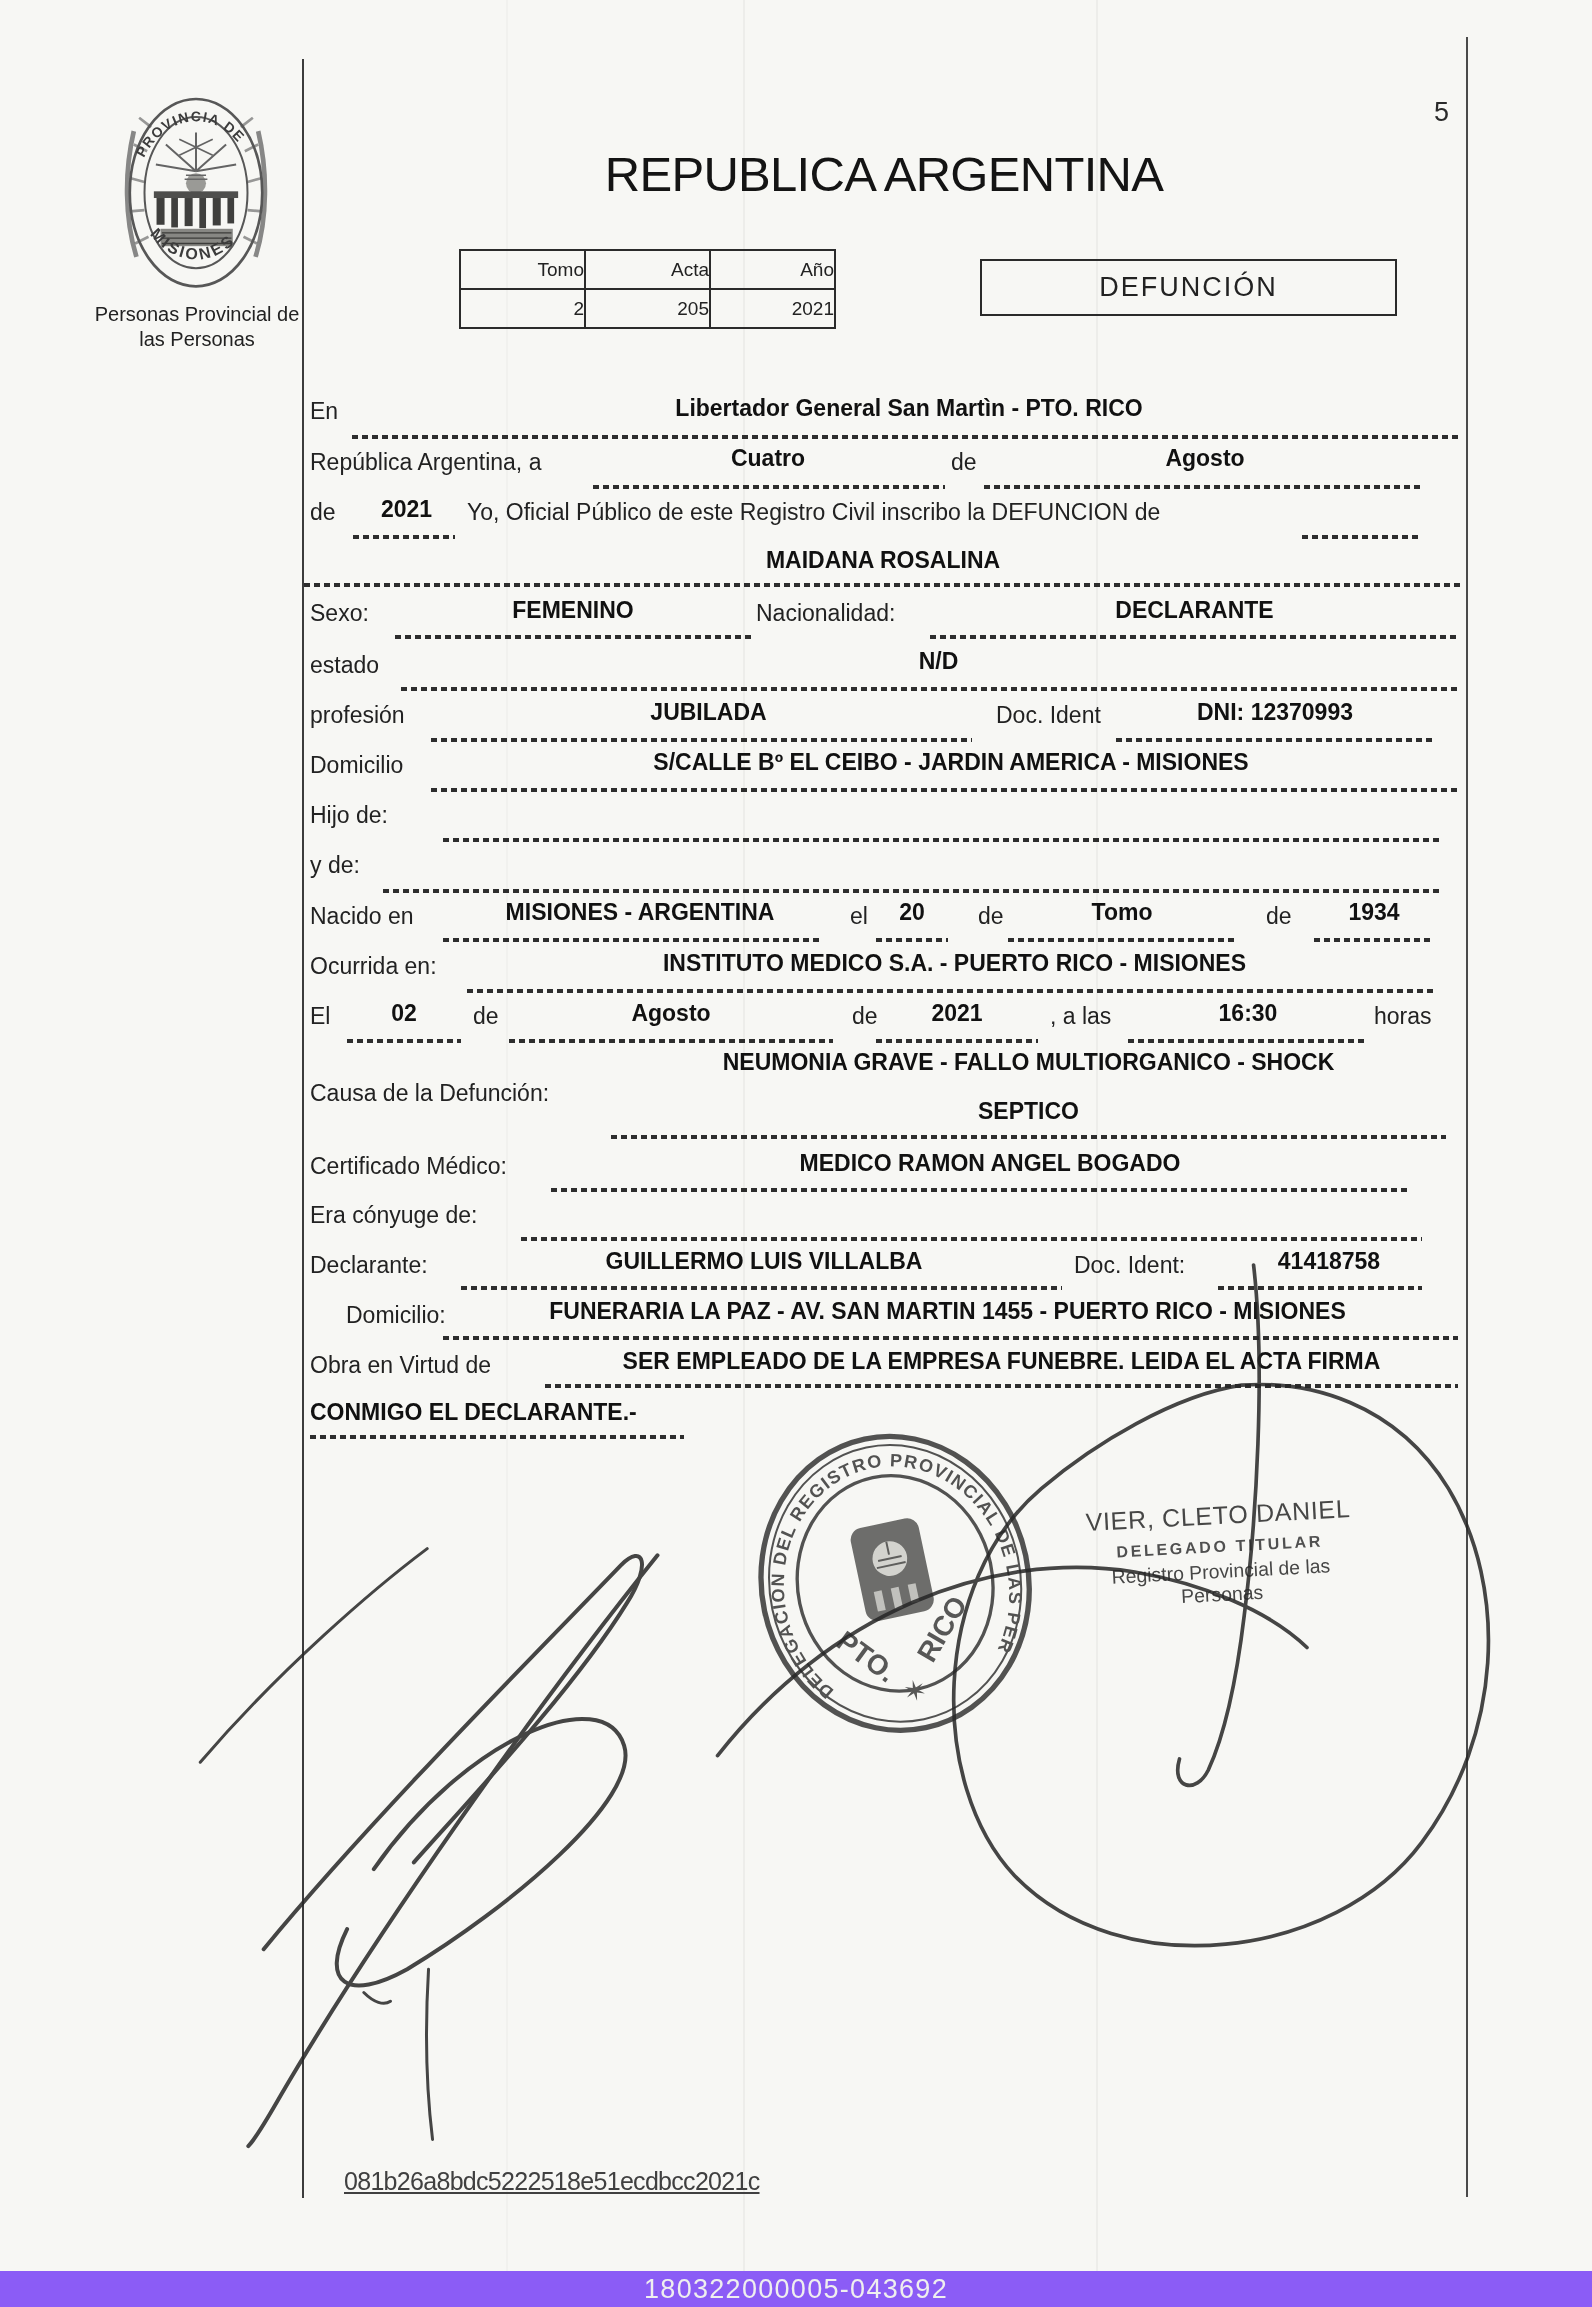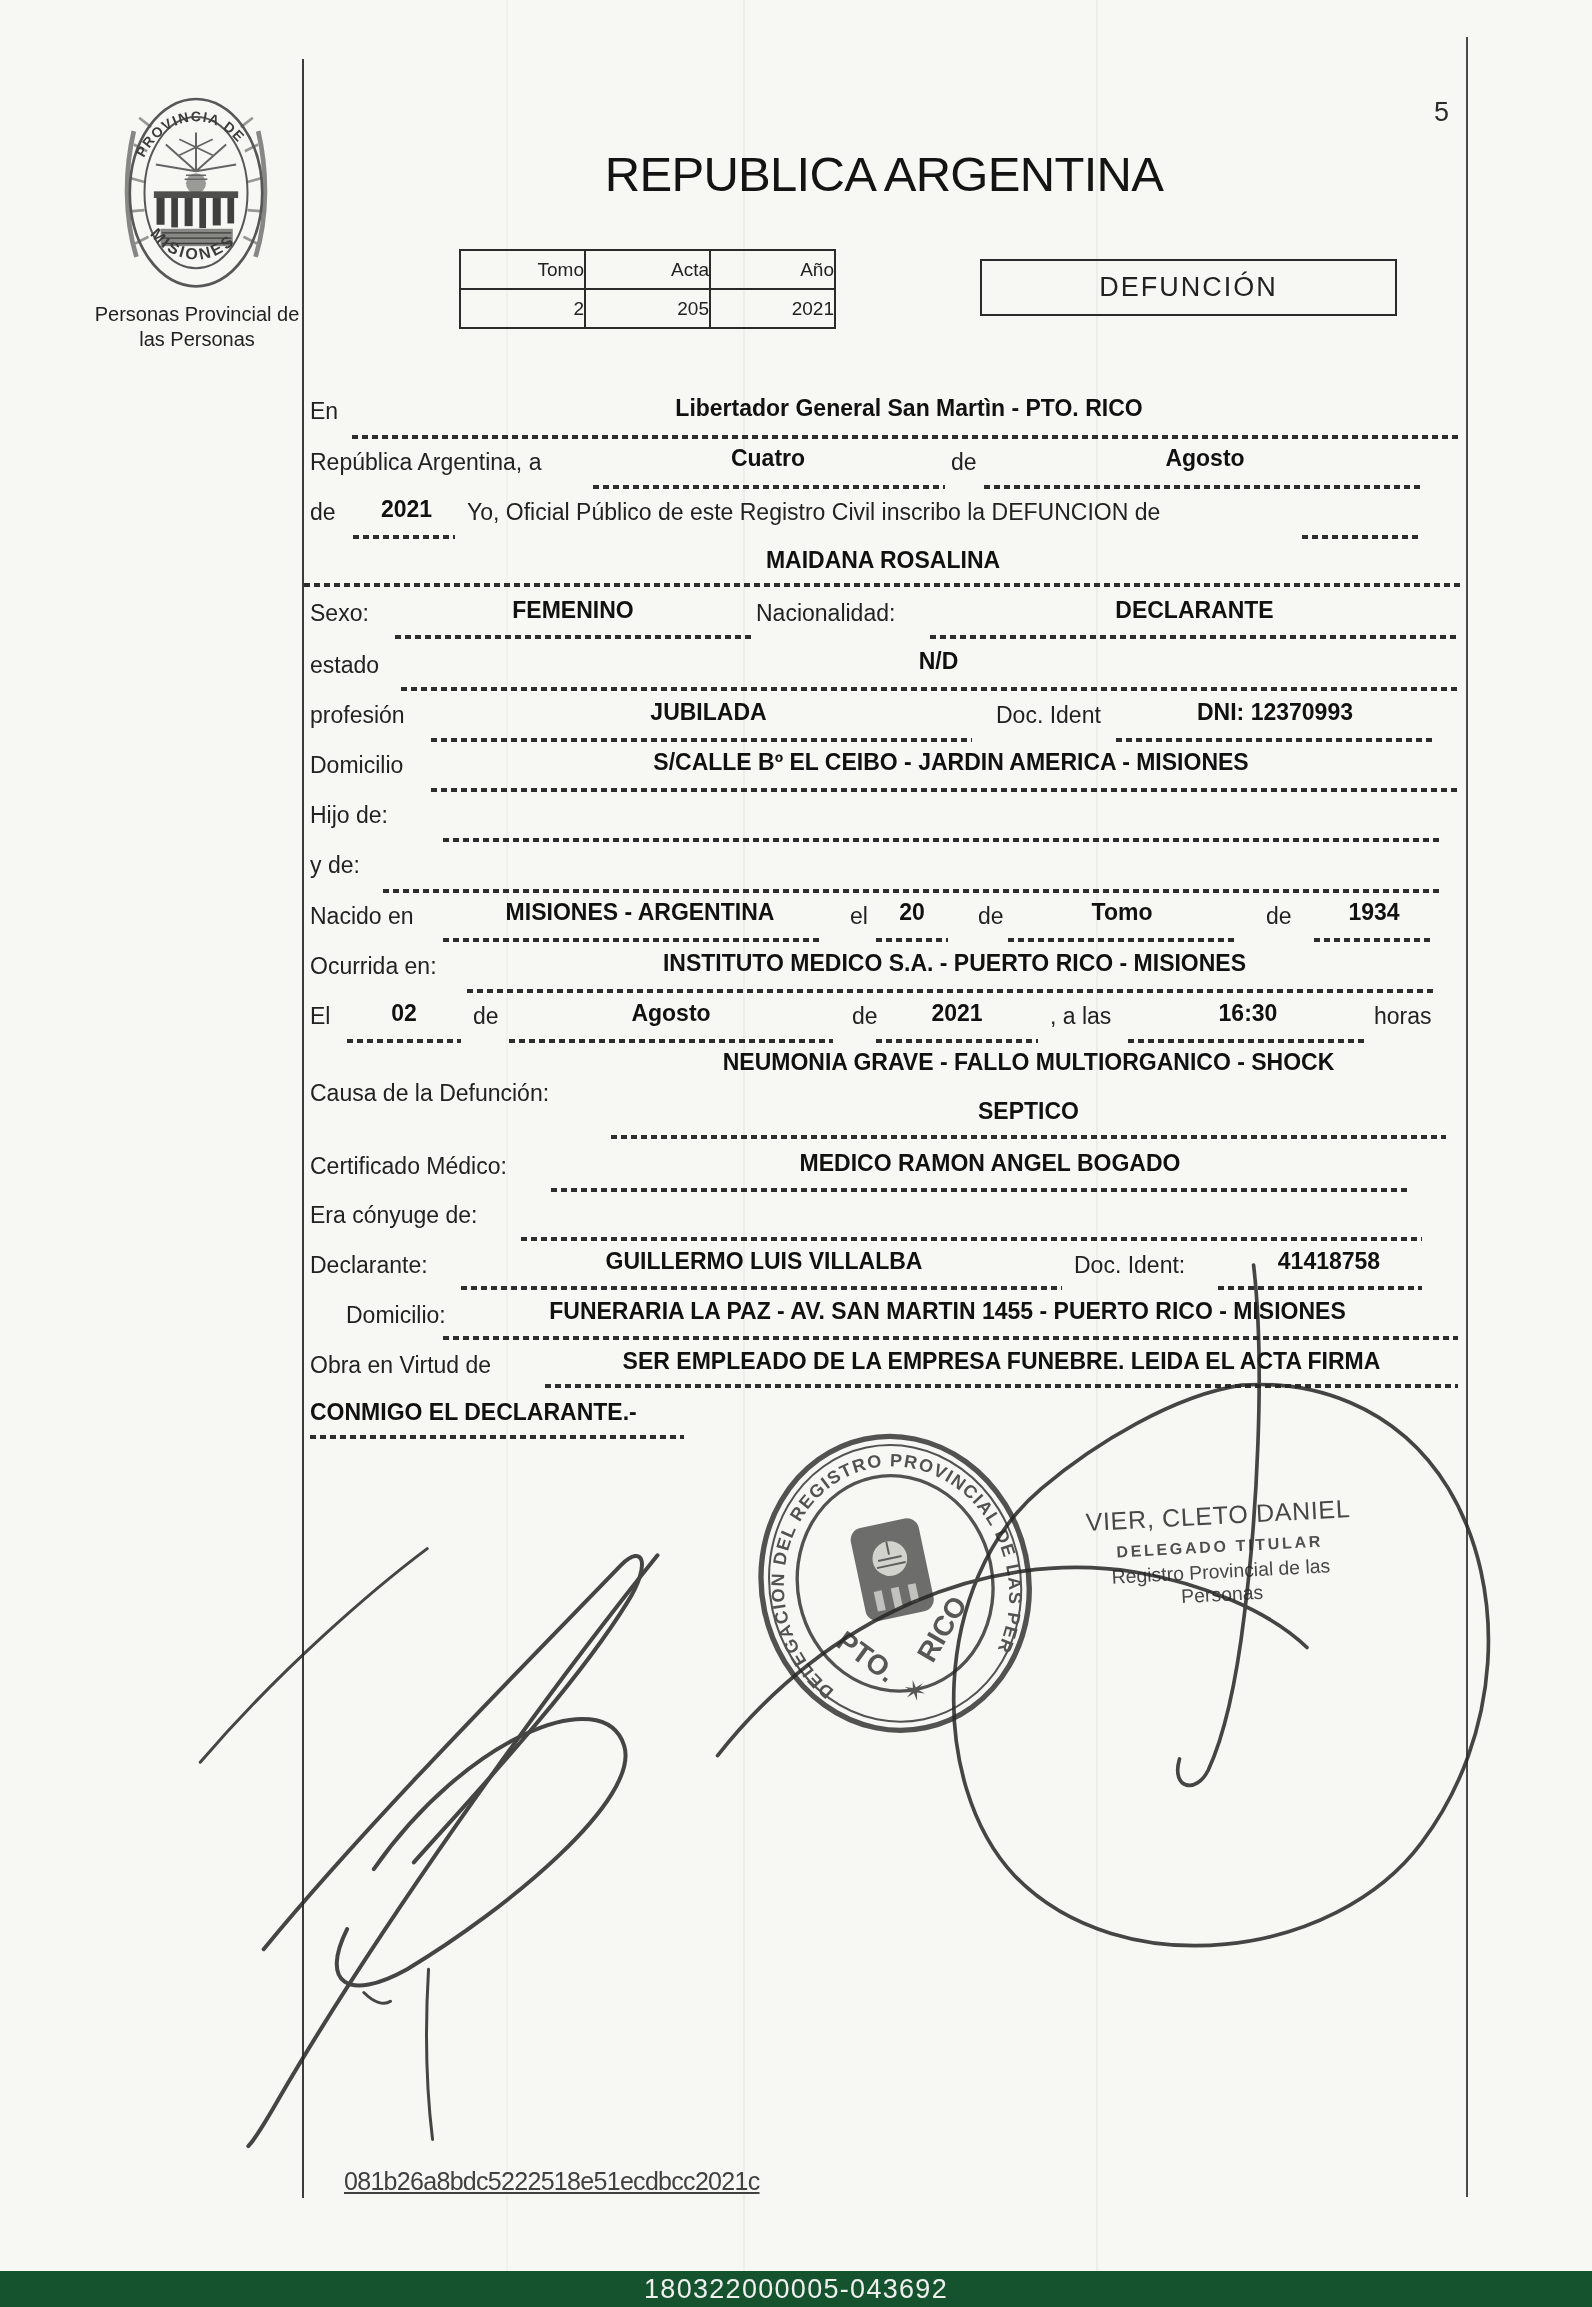--- a/index.html
+++ b/index.html
@@ -44,21 +44,21 @@
   #officer{
     left:1073px;top:1501px;width:294px;text-align:center;
     transform:rotate(-3deg);color:#2f2f2f;opacity:.88;white-space:normal;
   }
   #officer .o-name{font-size:25px;letter-spacing:0.7px;}
   #officer .o-role{font-size:16px;letter-spacing:2.7px;margin-top:8px;font-weight:bold;color:#3a3a3a;}
   #officer .o-org{font-size:19.4px;margin-top:4px;}
   
   #hash{left:344px;top:2167px;font-size:25px;letter-spacing:-0.7px;color:#404040;text-decoration:underline;}
   #barband{
-    left:0;top:2271px;width:1592px;height:36px;background:#14532d;
+    left:0;top:2271px;width:1592px;height:36px;background:#8b5cf6;
     text-align:center;
   }
   #barband span{font-size:27px;color:#efefef;letter-spacing:1.3px;line-height:36px;}
   svg{display:block;}
   #ink{position:absolute;left:0;top:0;pointer-events:none;}
 </style>
 </head>
 <body>
 
 <div id="page">

